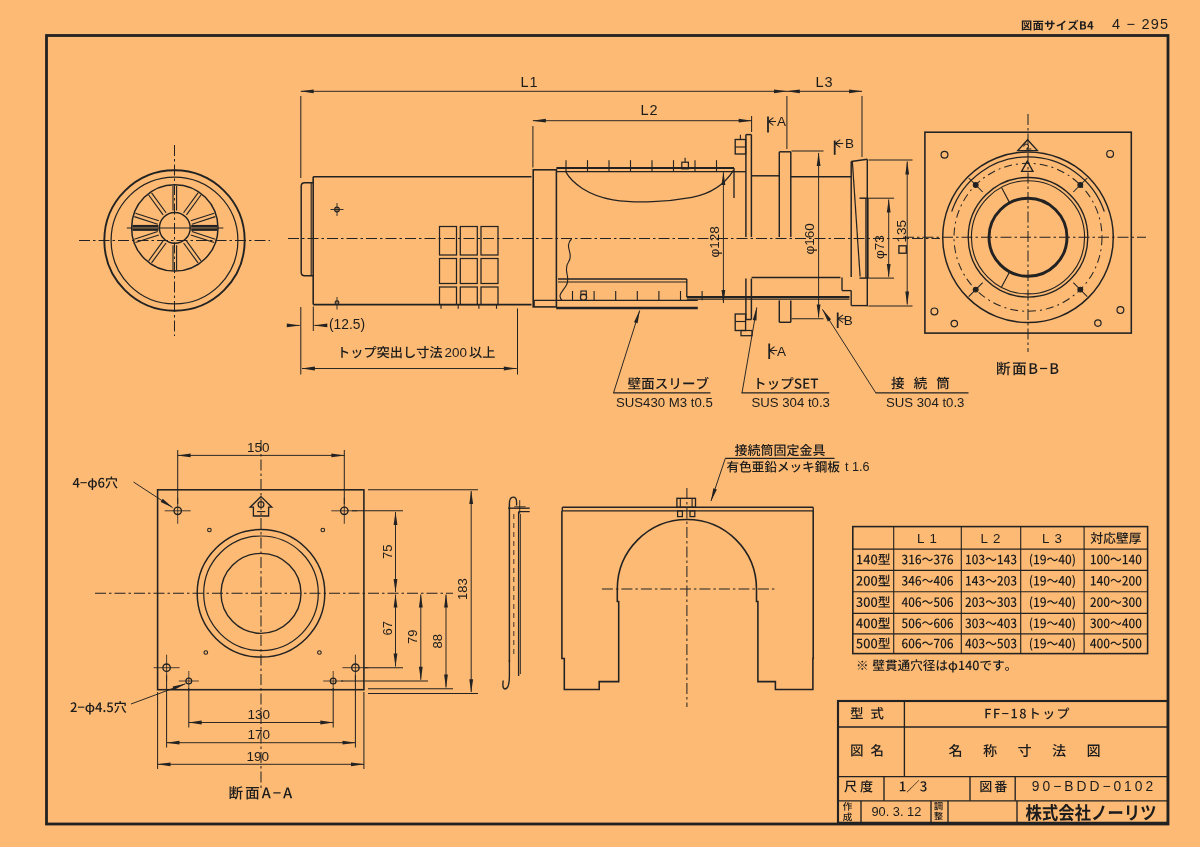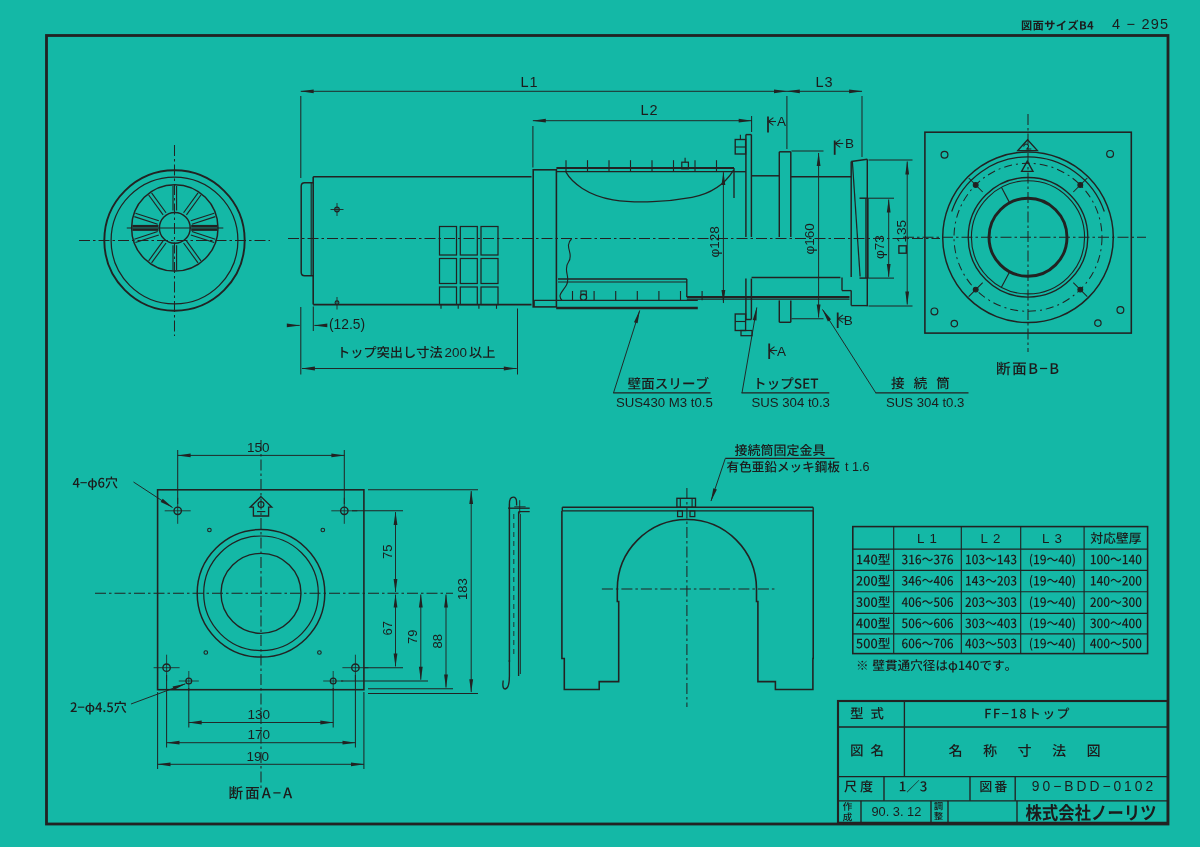--- a/index.html
+++ b/index.html
@@ -1,14 +1,14 @@
 <!DOCTYPE html>
 <html><head><meta charset="utf-8"><style>
 html,body{margin:0;padding:0;background:#fbfbf9;}
-#sheet{position:relative;width:1200px;height:847px;background:#14b8a6;}
+#sheet{position:relative;width:1200px;height:847px;background:#fdba74;}
 svg{position:absolute;top:0;left:0;}
 text{font-family:"Liberation Sans",sans-serif;}
 </style></head><body>
 <div id="sheet">
 <svg width="1200" height="847" viewBox="0 0 1200 847">
 <defs>
 <marker id="ar" markerWidth="15" markerHeight="8" refX="13.5" refY="4" orient="auto-start-reverse" markerUnits="userSpaceOnUse">
           <path d="M14,4 L0.6,2.1 L0.6,5.9 z" fill="#222"></path>
         </marker>
 </defs>

